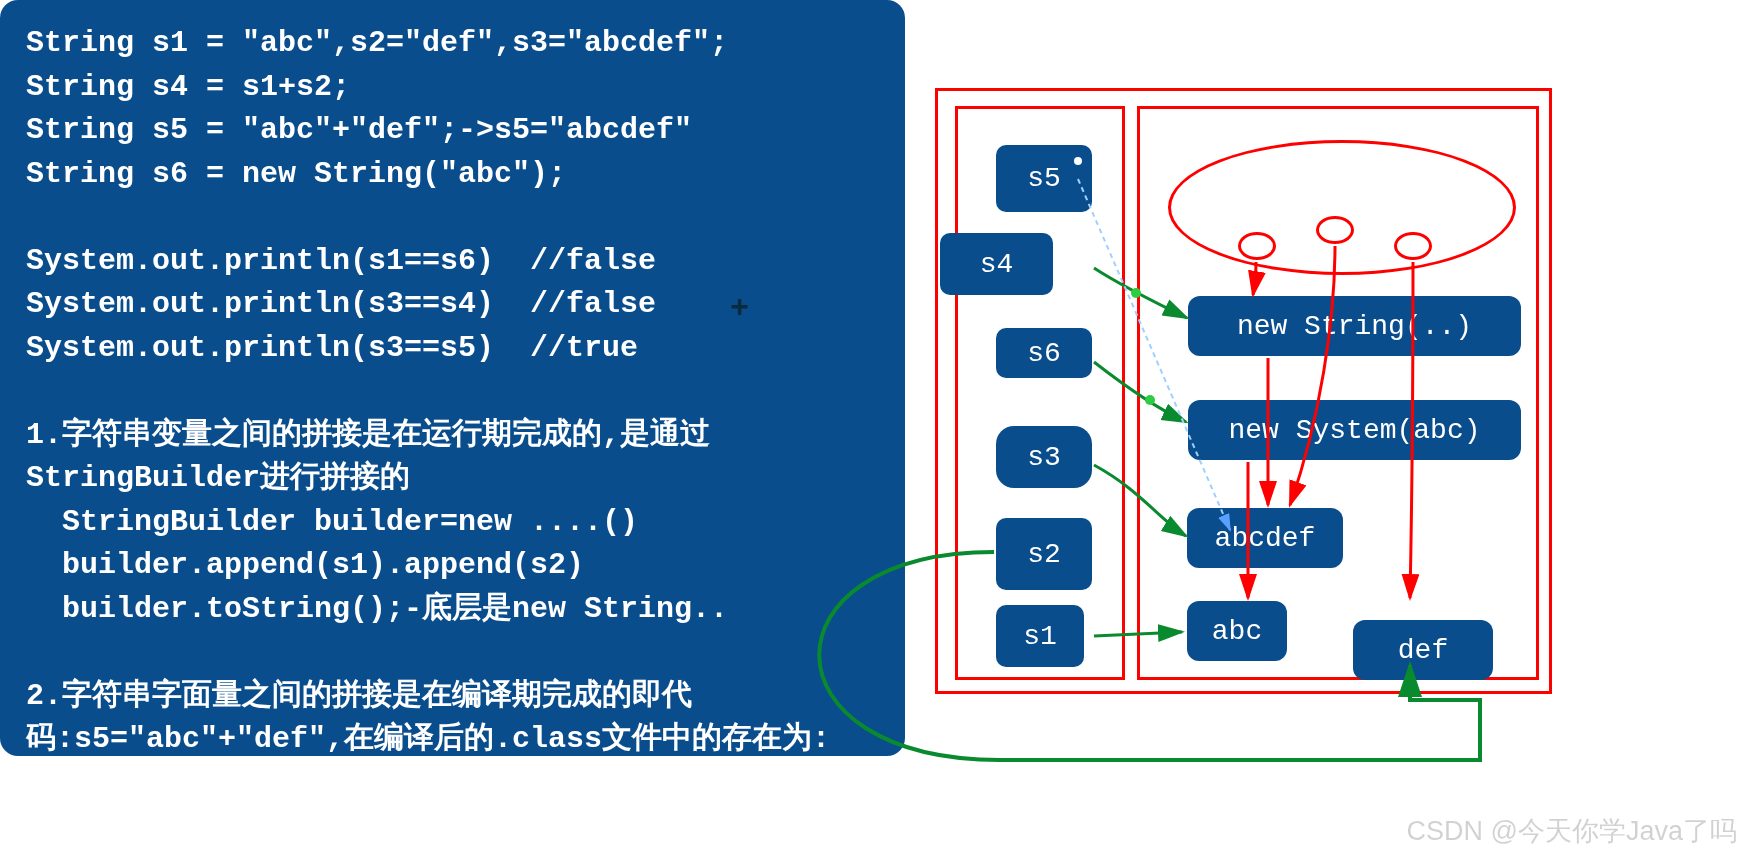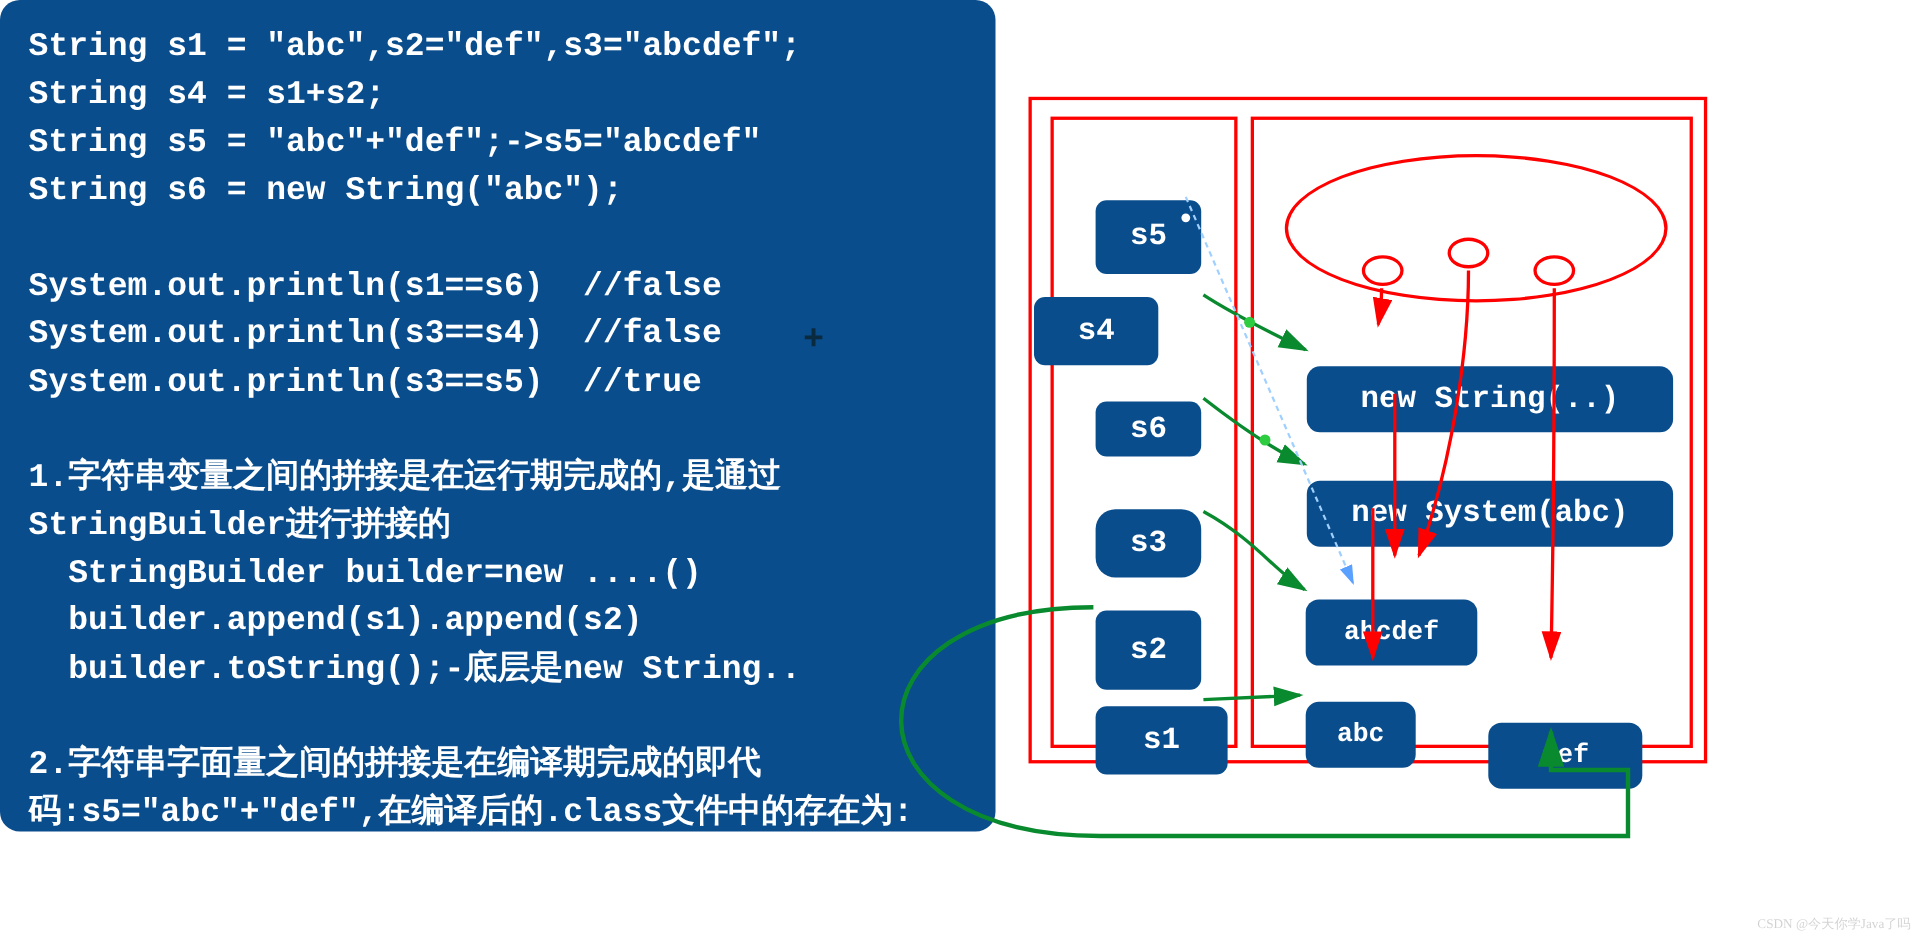--- a/index.html
+++ b/index.html
@@ -53,31 +53,30 @@
     left: 1137px;
     top: 106px;
     width: 402px;
     height: 574px;
     border: 3px solid #ff0000;
   }
   .var-box, .heap-obj {
     position: absolute;
     background: #0a4d8c;
     color: #ffffff;
-    font-weight: bold;
+    font-weight: normal;
     font-size: 28px;
     border-radius: 10px;
     display: flex;
     align-items: center;
     justify-content: center;
     padding: 0 6px;
-    margin-top: 37px;
   }
   .heap-long { width: 333px; height: 60px; border-radius: 12px; font-size: 28px; }
-  .heap-short { height: 60px; border-radius: 12px; font-size: 24px; }
+  .heap-short { height: 60px; border-radius: 12px; font-size: 28px; }
   .oval-big {
     position: absolute;
     border: 3px solid #ff0000;
     border-radius: 50%;
   }
   .oval-small {
     position: absolute;
     border: 3px solid #ff0000;
     border-radius: 50%;
     width: 38px; height: 28px;
@@ -85,22 +84,22 @@
   svg.arrows {
     position: absolute;
     left: 0; top: 0;
     width: 1753px; height: 859px;
     pointer-events: none;
   }
   .watermark {
     position: absolute;
     right: 16px;
     bottom: 10px;
-    font-family: Liberation Serif, serif;
-    font-size: 12px;
+    font-family: Liberation Sans, sans-serif;
+    font-size: 27px;
     color: rgba(0,0,0,0.18);
   }
 </style>
 </head>
 <body>
 
 <div class="code-panel">String s1 = "abc",s2="def",s3="abcdef";
 String s4 = s1+s2;
 String s5 = "abc"+"def";-&gt;s5="abcdef"
 String s6 = new String("abc");
@@ -122,21 +121,21 @@
 <div class="heap-box"></div>
 
 <div class="var-box" style="left:996px; top:145px; width:96px; height:67px;">
   <span>s5</span>
   <span style="position:absolute; right:10px; top:12px; width:8px; height:8px; background:#fff; border-radius:50%;"></span>
 </div>
 <div class="var-box" style="left:940px; top:233px; width:113px; height:62px;">s4</div>
 <div class="var-box" style="left:996px; top:328px; width:96px; height:50px;">s6</div>
 <div class="var-box" style="left:996px; top:426px; width:96px; height:62px;border-radius:18px;">s3</div>
 <div class="var-box" style="left:996px; top:518px; width:96px; height:72px;">s2</div>
-<div class="var-box" style="left:996px; top:605px; width:120px; height:62px;">s1</div>
+<div class="var-box" style="left:996px; top:605px; width:88px; height:62px;">s1</div>
 
 <div class="heap-obj heap-long" style="left:1188px; top:296px;">new String(..)</div>
 <div class="heap-obj heap-long" style="left:1188px; top:400px;">new System(abc)</div>
 <div class="heap-obj heap-short" style="left:1187px; top:508px; width:156px;">abcdef</div>
 <div class="heap-obj heap-short" style="left:1187px; top:601px; width:100px;">abc</div>
 <div class="heap-obj heap-short" style="left:1353px; top:620px; width:140px;">def</div>
 
 <div class="oval-big" style="left:1168px; top:140px; width:348px; height:135px;"></div>
 <div class="oval-small" style="left:1238px; top:232px;"></div>
 <div class="oval-small" style="left:1316px; top:216px;"></div>

